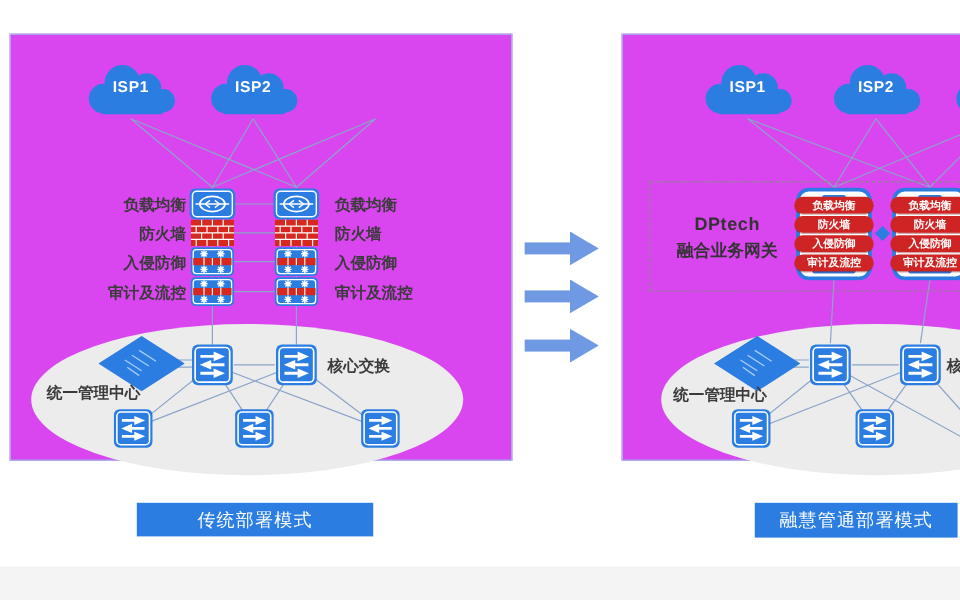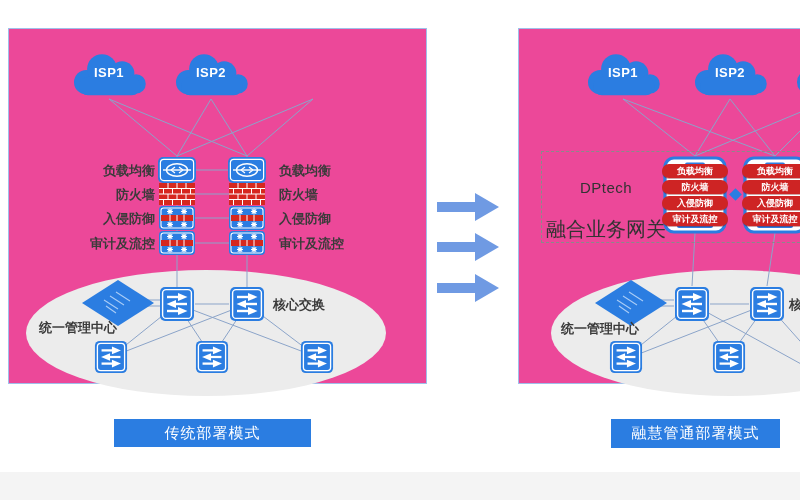--- a/index.html
+++ b/index.html
@@ -1,41 +1,41 @@
 <!DOCTYPE html>
 <html><head>
 <meta charset="utf-8">
 <style>
   html,body{margin:0;padding:0}
   body{
     width:800px;height:500px;position:relative;overflow:hidden;
     background:#ffffff;font-family:"Liberation Sans",sans-serif;
   }
-  .panel{position:absolute;top:28px;height:356px;background:#ec4899;
+  .panel{position:absolute;top:28px;height:356px;background:#d946ef;
     border:1px solid #9fbfea;box-sizing:border-box}
   #panel-left{left:8px;width:419px}
   #panel-right{left:518px;width:332px}
   .lines-svg{position:absolute;left:0;top:0;z-index:2}
   .ellipse{position:absolute;background:#ececec;border-radius:50%;z-index:1}
   .cloud{position:absolute;width:84px;height:52px;z-index:3}
   .cloud svg{position:absolute;left:0;top:0;width:84px;height:52px;color:#2b7de1}
   .cloud-label{position:absolute;left:0;top:15px;width:100%;text-align:center;
     color:#fff;font-size:13px;font-weight:bold;letter-spacing:.5px}
   .layer-label{position:absolute;font-size:13px;font-weight:bold;color:#3b3b3b;
     white-space:nowrap;z-index:3}
   .lbl-right{text-align:left}
   .lbl-left{width:106px;text-align:right}
   .dev{position:absolute;z-index:3}
   .mode-btn{position:absolute;background:#2b7de1;color:#fff;font-size:15px;
     font-weight:normal;text-align:center;z-index:4;cursor:pointer;
     display:flex;align-items:center;justify-content:center;letter-spacing:1px}
   .dashed-box{position:absolute;border:1px dashed #8a8a8a;z-index:2;background:transparent}
-  .gw-caption{position:absolute;z-index:3;text-align:center;color:#333;font-weight:normal}
+  .gw-caption{position:absolute;z-index:3;text-align:center;color:#333;font-weight:bold}
   .gw-caption .l1{font-size:15px;letter-spacing:.5px}
-  .gw-caption .l2{font-size:20px;margin-top:20px}
+  .gw-caption .l2{font-size:14px;margin-top:4px}
   .pill{position:absolute;width:66px;height:14px;background:#ce2424;
     border-radius:7px;color:#fff;font-size:9px;font-weight:bold;line-height:14px;
     text-align:center;z-index:5;box-shadow:0 1px 0 rgba(120,0,0,.35)}
   .flow-arrow{position:absolute;z-index:3}
   .ha-link{position:absolute;width:9px;height:9px;background:#2b7de1;
     transform:rotate(45deg);z-index:4}
   .bottom-strip{position:absolute;left:0;top:472px;width:800px;height:28px;
     background:#f4f4f4;z-index:0}
 </style>
 </head>
@@ -279,14 +279,14 @@
     </svg>
   <div class="layer-label" style="left:270px;top:267px">核心交换</div>
   <div class="layer-label" style="left:42px;top:291px">统一管理中心</div>
   <svg class="dev" style="left:90px;top:311px" width="34" height="34">
       <use href="#sym-switch"></use>
     </svg>
   <svg class="dev" style="left:193px;top:311px" width="34" height="34">
       <use href="#sym-switch"></use>
     </svg>
 
-  <div class="mode-btn" style="left:92px;top:390px;width:169px;height:29px">融慧管通部署模式</div>
+  <div class="mode-btn" style="left:110px;top:390px;width:169px;height:29px">融慧管通部署模式</div>
 </div>
 
 </body></html>

